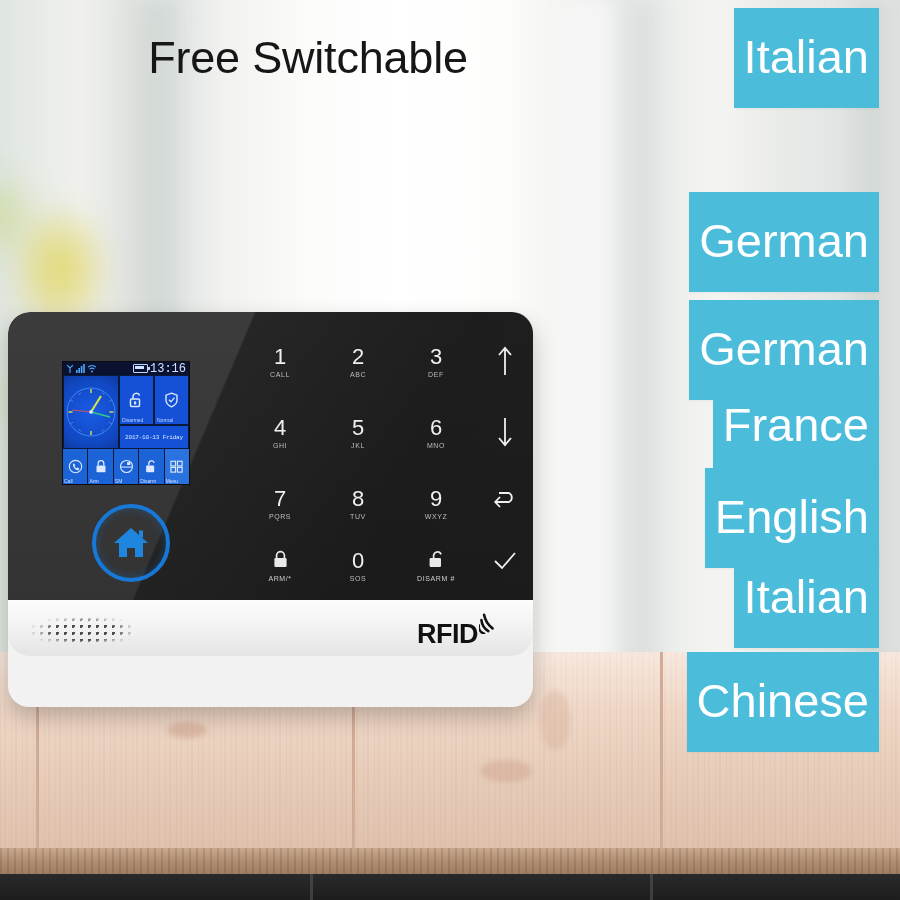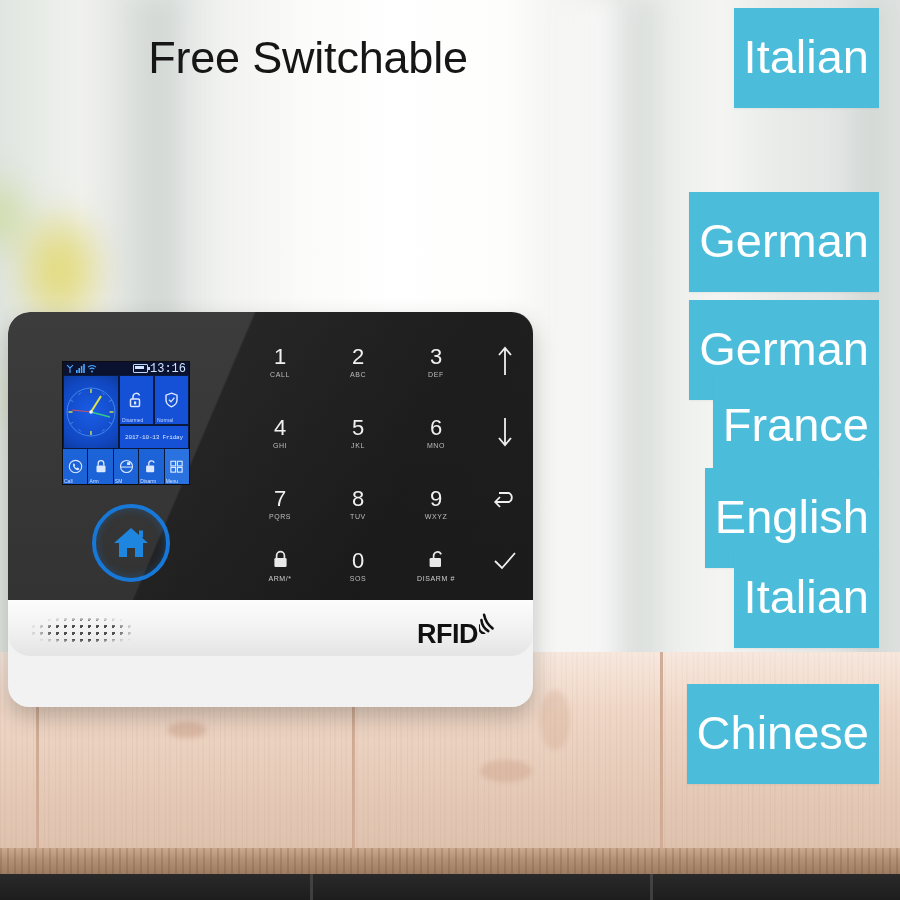--- a/index.html
+++ b/index.html
@@ -229,21 +229,21 @@
       </div>
       <div class="lang-badge" style="top: 376px; height: 84px;">
         <span>France</span>
       </div>
       <div class="lang-badge" style="top: 468px; height: 84px;">
         <span>English</span>
       </div>
       <div class="lang-badge" style="top: 548px; height: 84px; justify-content: center;">
         <span>Italian</span>
       </div>
-      <div class="lang-badge" style="top: 684px; height: 84px;">
+      <div class="lang-badge" style="top: 652px; height: 84px;">
         <span>Chinese</span>
       </div>
     </div>
 
   <div class="panel">
     <div class="panel-face"></div>
     <div class="gloss"></div>
     <div class="panel-bottom"></div>
     <div class="speaker"></div>
 

